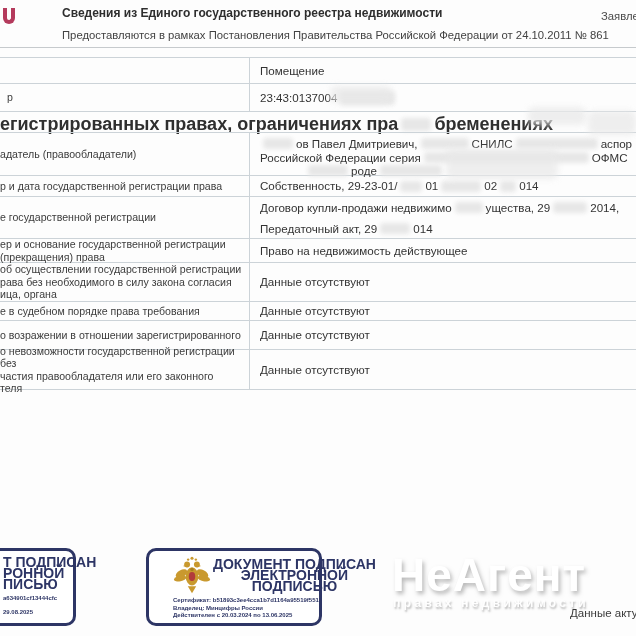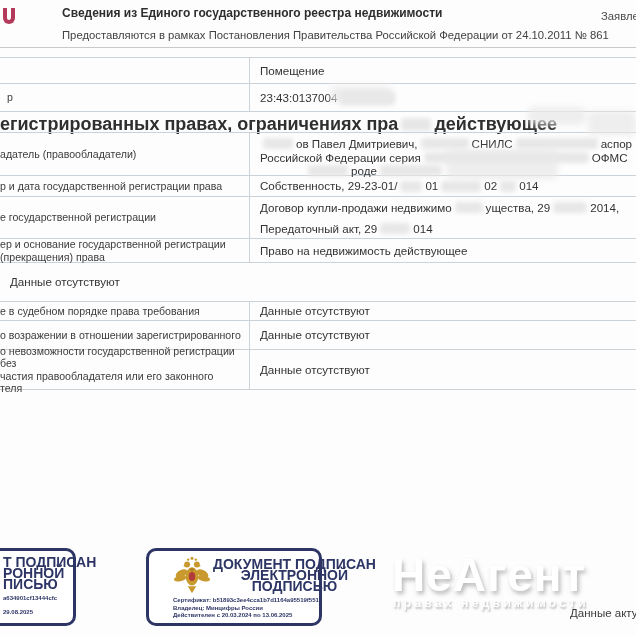--- a/index.html
+++ b/index.html
@@ -78,21 +78,21 @@
             <span>23:43:0137004</span>
             <span class="sm" style="width:55px;height:14px;"></span>
           </span>
         </div>
     </div>
   </div>
 
   <div class="sec-head">
     <span>егистрированных правах, ограничениях пра</span>
     <span class="sm" style="width:30px;height:13px;"></span>
-    <span>действующее</span>
+    <span>бременениях</span>
   </div>
 
   <div class="tbl" style="top:132px;">
 
     <div class="row" style="height:43px;">
       <div class="lbl">адатель (правообладатели)</div>
       <div class="val top-align">
         <span class="vline">
           <span class="sm" style="width:30px;"></span>
           <span>ов Павел Дмитриевич,</span>
@@ -153,20 +153,25 @@
         <span>(прекращения) права</span>
       </div>
       <div class="val">
           <span class="vline">
             <span>Право на недвижимость действующее</span>
           </span>
         </div>
     </div>
 
     <div class="row" style="height:39px;">
+      <div class="lbl">
+        <span>об осуществлении государственной регистрации</span>
+        <span>рава без необходимого в силу закона согласия</span>
+        <span>ица, органа</span>
+      </div>
       <div class="val">
           <span class="vline">
             <span>Данные отсутствуют</span>
           </span>
         </div>
     </div>
 
     <div class="row" style="height:19px;">
       <div class="lbl">е в судебном порядке права требования</div>
       <div class="val">

